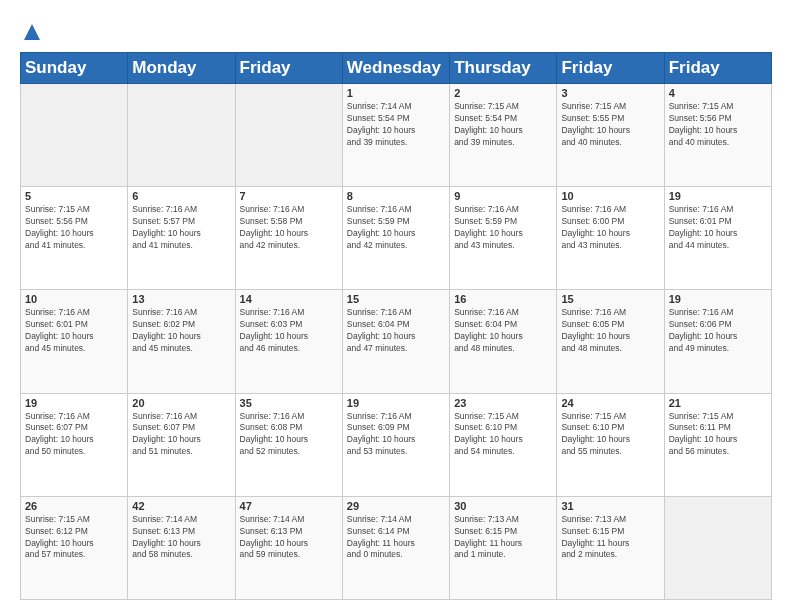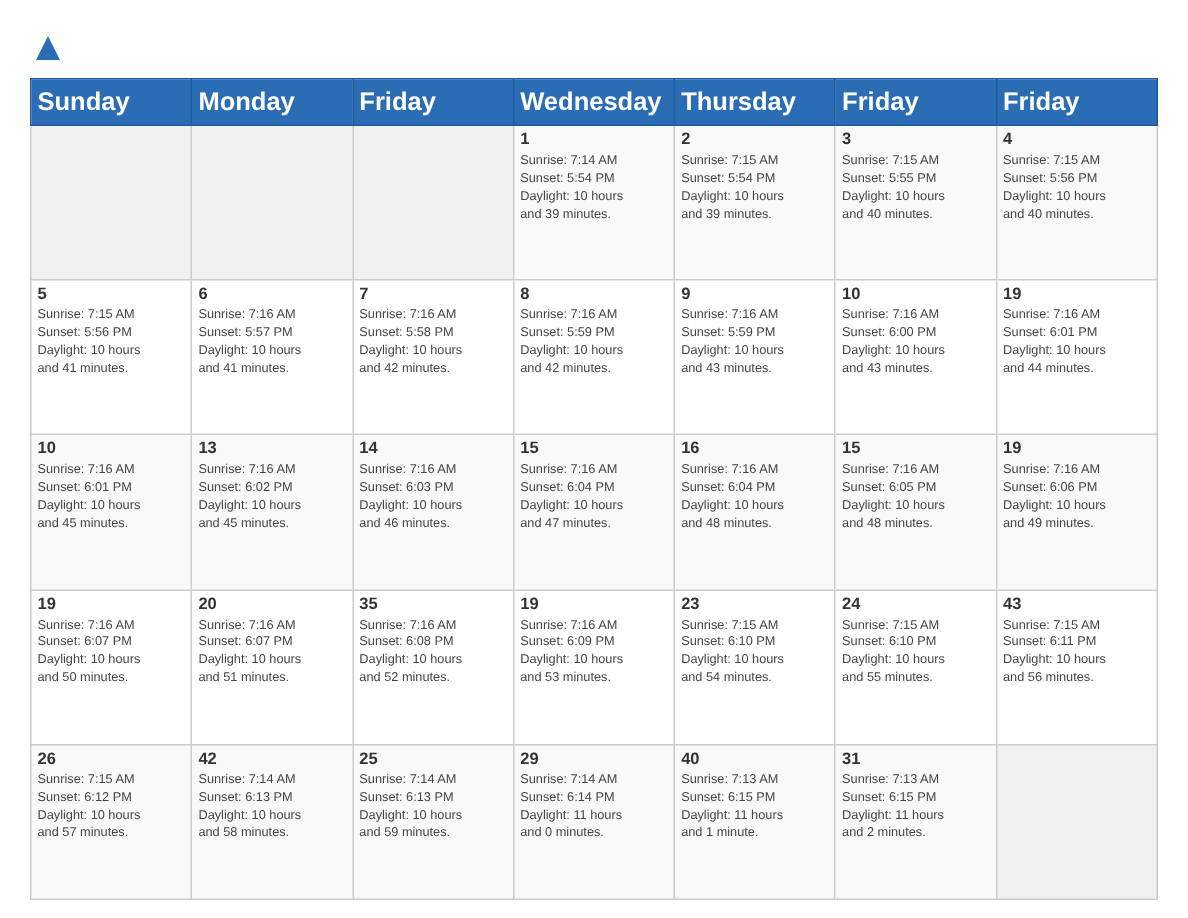--- a/index.html
+++ b/index.html
@@ -310,21 +310,21 @@
 and 54 minutes.</div>
           </td>
           <td>
             <div class="day-number">24</div>
             <div class="day-info" style="white-space: pre-line;">Sunrise: 7:15 AM
 Sunset: 6:10 PM
 Daylight: 10 hours
 and 55 minutes.</div>
           </td>
           <td>
-            <div class="day-number">43</div>
+            <div class="day-number">21</div>
             <div class="day-info" style="white-space: pre-line;">Sunrise: 7:15 AM
 Sunset: 6:11 PM
 Daylight: 10 hours
 and 56 minutes.</div>
           </td>
         </tr>
         <tr>
           <td>
             <div class="day-number">26</div>
             <div class="day-info" style="white-space: pre-line;">Sunrise: 7:15 AM
@@ -333,35 +333,35 @@
 and 57 minutes.</div>
           </td>
           <td>
             <div class="day-number">42</div>
             <div class="day-info" style="white-space: pre-line;">Sunrise: 7:14 AM
 Sunset: 6:13 PM
 Daylight: 10 hours
 and 58 minutes.</div>
           </td>
           <td>
-            <div class="day-number">25</div>
+            <div class="day-number">47</div>
             <div class="day-info" style="white-space: pre-line;">Sunrise: 7:14 AM
 Sunset: 6:13 PM
 Daylight: 10 hours
 and 59 minutes.</div>
           </td>
           <td>
             <div class="day-number">29</div>
             <div class="day-info" style="white-space: pre-line;">Sunrise: 7:14 AM
 Sunset: 6:14 PM
 Daylight: 11 hours
 and 0 minutes.</div>
           </td>
           <td>
-            <div class="day-number">40</div>
+            <div class="day-number">30</div>
             <div class="day-info" style="white-space: pre-line;">Sunrise: 7:13 AM
 Sunset: 6:15 PM
 Daylight: 11 hours
 and 1 minute.</div>
           </td>
           <td>
             <div class="day-number">31</div>
             <div class="day-info" style="white-space: pre-line;">Sunrise: 7:13 AM
 Sunset: 6:15 PM
 Daylight: 11 hours

